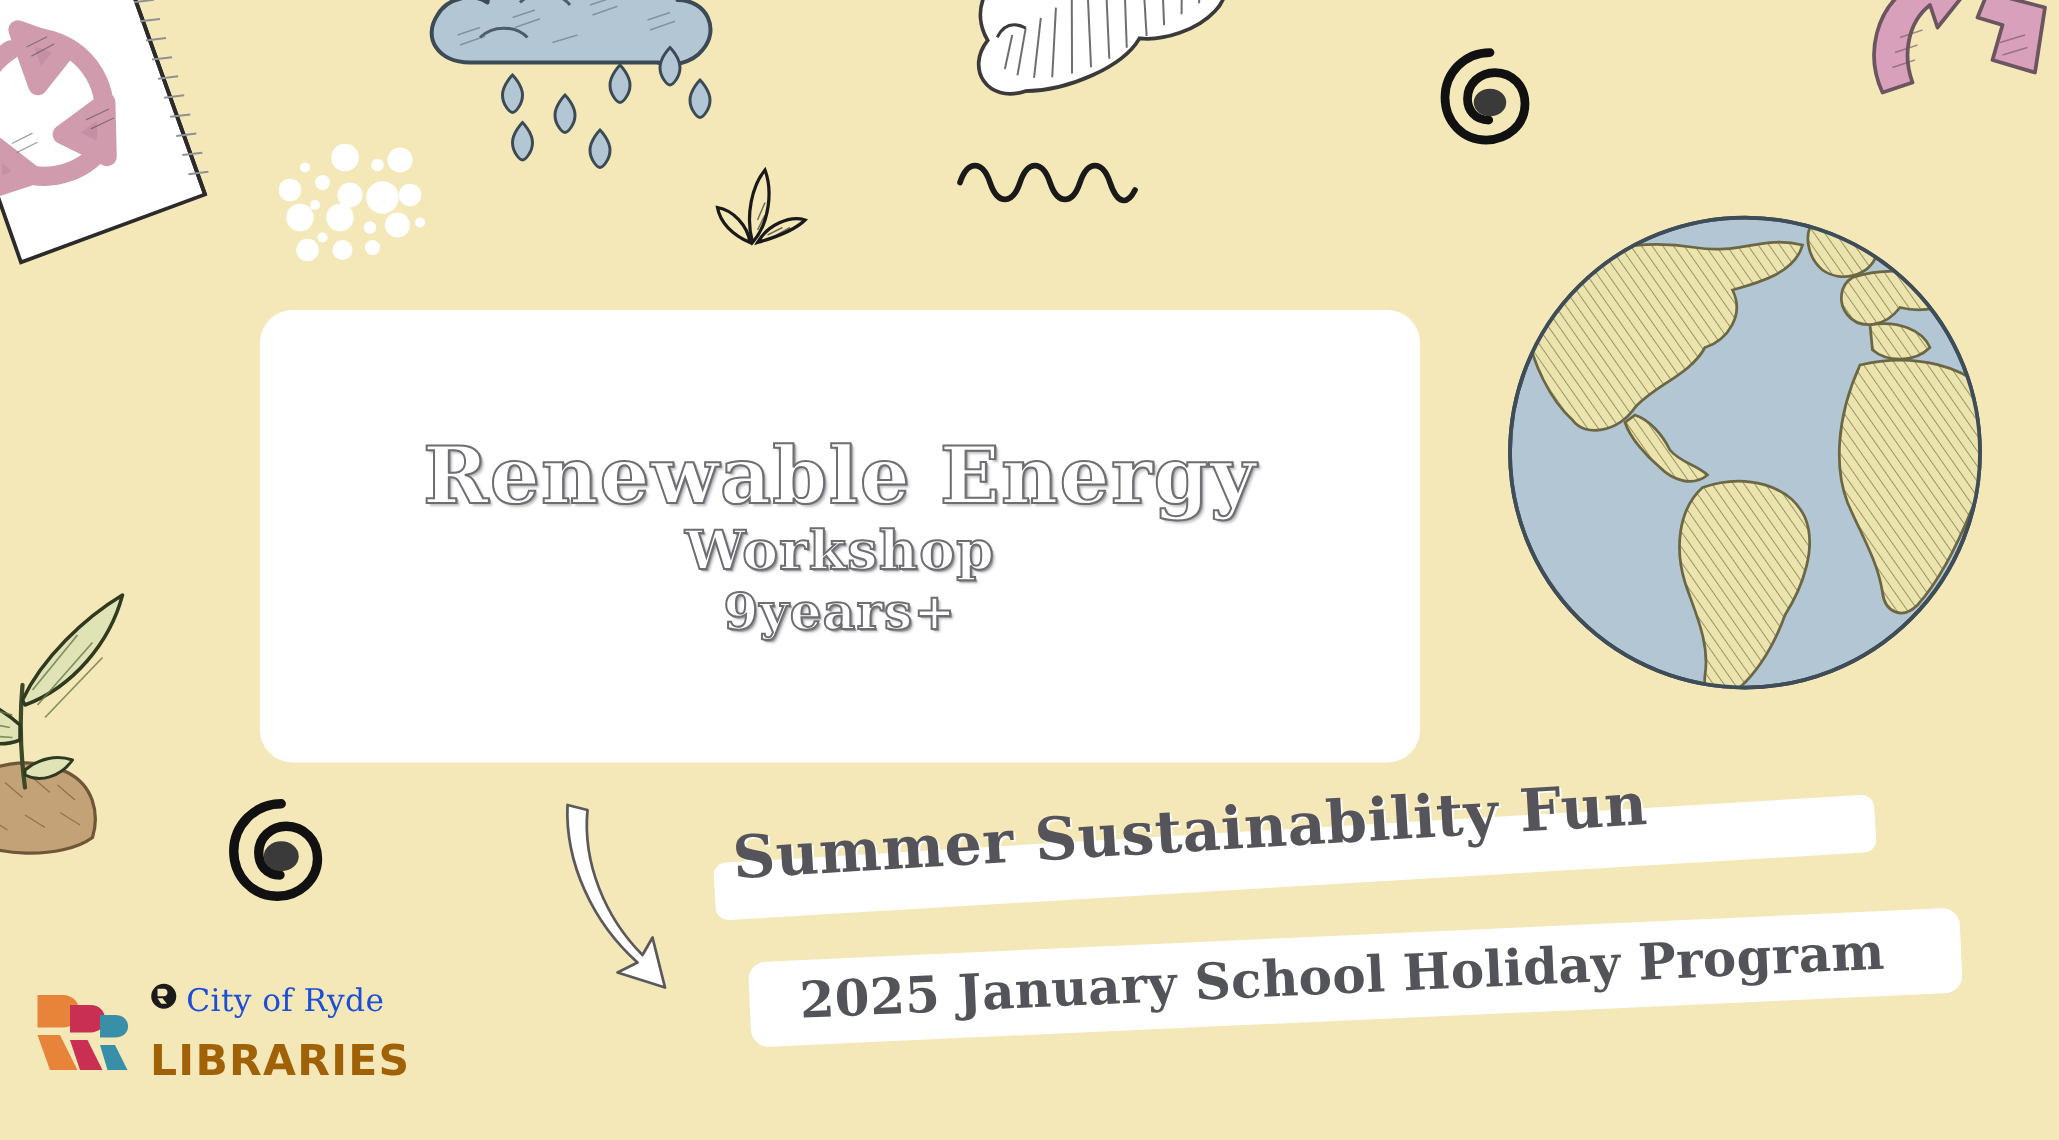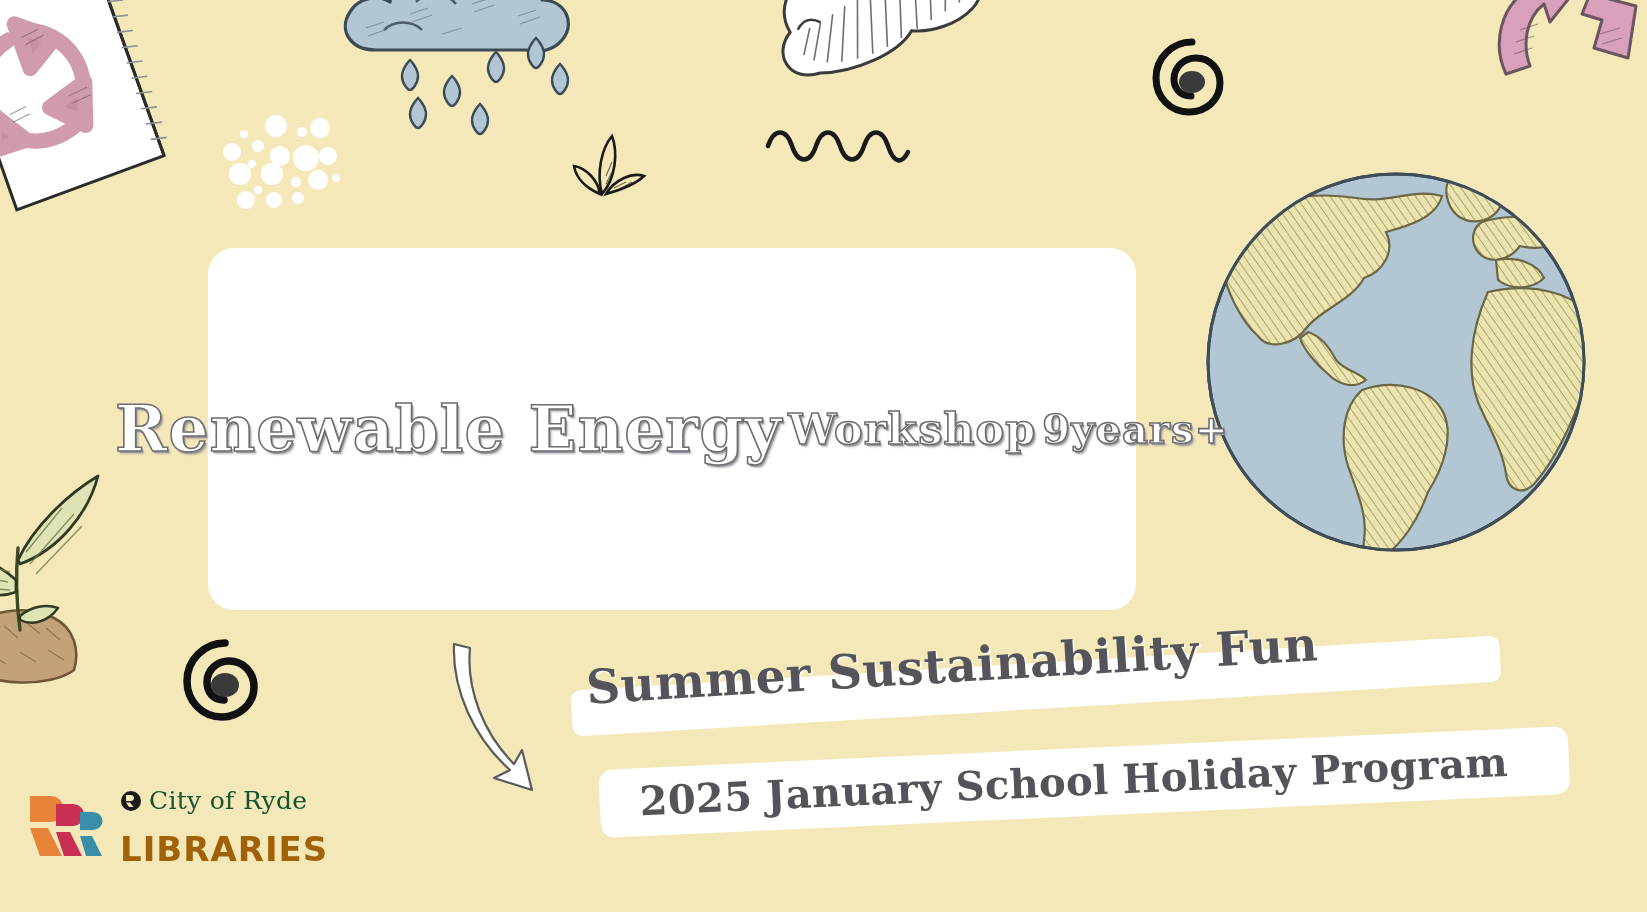--- a/index.html
+++ b/index.html
@@ -17,21 +17,21 @@
   }
   .layer { position:absolute; }
 
   
   #title-card {
     left:208px; top:248px;
     width:928px; height:362px;
     background:#ffffff;
     border-radius:26px;
     display:flex;
-    flex-direction:row;
+    flex-direction:column;
     align-items:center;
     justify-content:center;
     gap:6px;
   }
   .title-line {
     font-family:"DejaVu Serif", serif;
     font-weight:700;
     font-size:62px;
     line-height:1.03;
     letter-spacing:1px;
@@ -96,24 +96,24 @@
     white-space:nowrap;
   }
 
   
   #logo { left:28px; top:786px; width:300px; height:76px; }
   #logo-marks { position:absolute; left:0; top:8px; }
   #logo-text { position:absolute; left:92px; top:0; }
   #logo-cityofryde {
     font-family:"DejaVu Serif", serif;
     font-size:25px;
-    color:#14532d;
+    color:#1d4ed8;
     letter-spacing:.3px;
     white-space:nowrap;
-    display:flex; align-items:center; gap:7px;
+    display:flex; align-items:flex-start; gap:7px;
   }
   #logo-libraries {
     font-family:"DejaVu Sans", sans-serif;
     font-weight:700;
     font-size:34px;
     letter-spacing:1px;
     color:#a16207;
     margin-top:14px;
     white-space:nowrap;
   }

